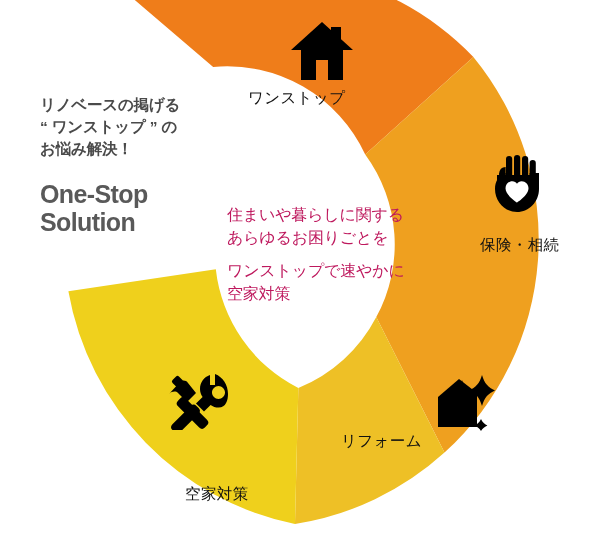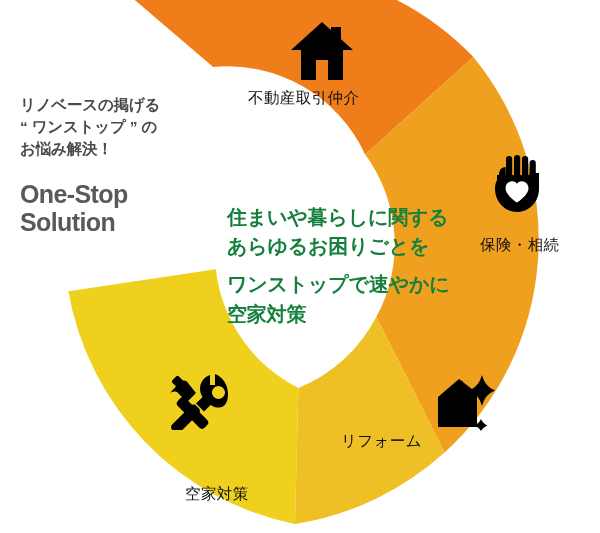--- a/index.html
+++ b/index.html
@@ -17,21 +17,21 @@
   }
   #donut {
     position: absolute;
     left: 0; top: 0;
     width: 600px; height: 533px;
   }
 
   
   .left-block {
     position: absolute;
-    left: 20px;
+    left: 40px;
     top: 94px;
     width: 200px;
   }
   .lead-line {
     color: #4a4a4a;
     font-weight: bold;
     font-size: 15.5px;
     line-height: 1.42;
     letter-spacing: -0.2px;
     white-space: nowrap;
@@ -46,23 +46,23 @@
   }
 
   
   .center-block {
     position: absolute;
     left: 227px;
     top: 203px;
     width: 230px;
   }
   .center-line {
-    color: #15803d;
-    font-weight: bold;
-    font-size: 20px;
+    color: #be185d;
+    font-weight: normal;
+    font-size: 16px;
     line-height: 1.46;
     letter-spacing: -0.2px;
     white-space: nowrap;
   }
   .center-gap { height: 9px; }
 
   
   .seg-label {
     position: absolute;
     color: #111111;
@@ -173,21 +173,21 @@
 
       <path d="M47 2 L47 13 L42 13 L42 3 C36 5 32 10.5 32 17 C32 20 33 22.8 34.6 25
                L28 31.6 L36 39.6 L42.6 33 C44.8 34.6 47.6 35.6 50.6 35.6
                C58 35.6 60 28 60 22 C60 13 55 5 47 2 Z
                M50.5 27 C47 27 44 24 44 20.5 C44 17 47 14 50.5 14 C54 14 57 17 57 20.5 C57 24 54 27 50.5 27 Z"></path>
 
       <rect x="12" y="30" width="11" height="34" rx="4" transform="rotate(45 17.5 47)"></rect>
     </g>
   </svg>
 
-  <div class="seg-label l-realestate">不動産取引仲介</div>
+  <div class="seg-label l-realestate">ワンストップ</div>
 
   <div class="seg-label l-insurance">保険・相続</div>
 
   <div class="seg-label l-reform">
     <div>リフォーム</div>
   </div>
 
   <div class="seg-label l-vacant">空家対策</div>
 
 </div>

